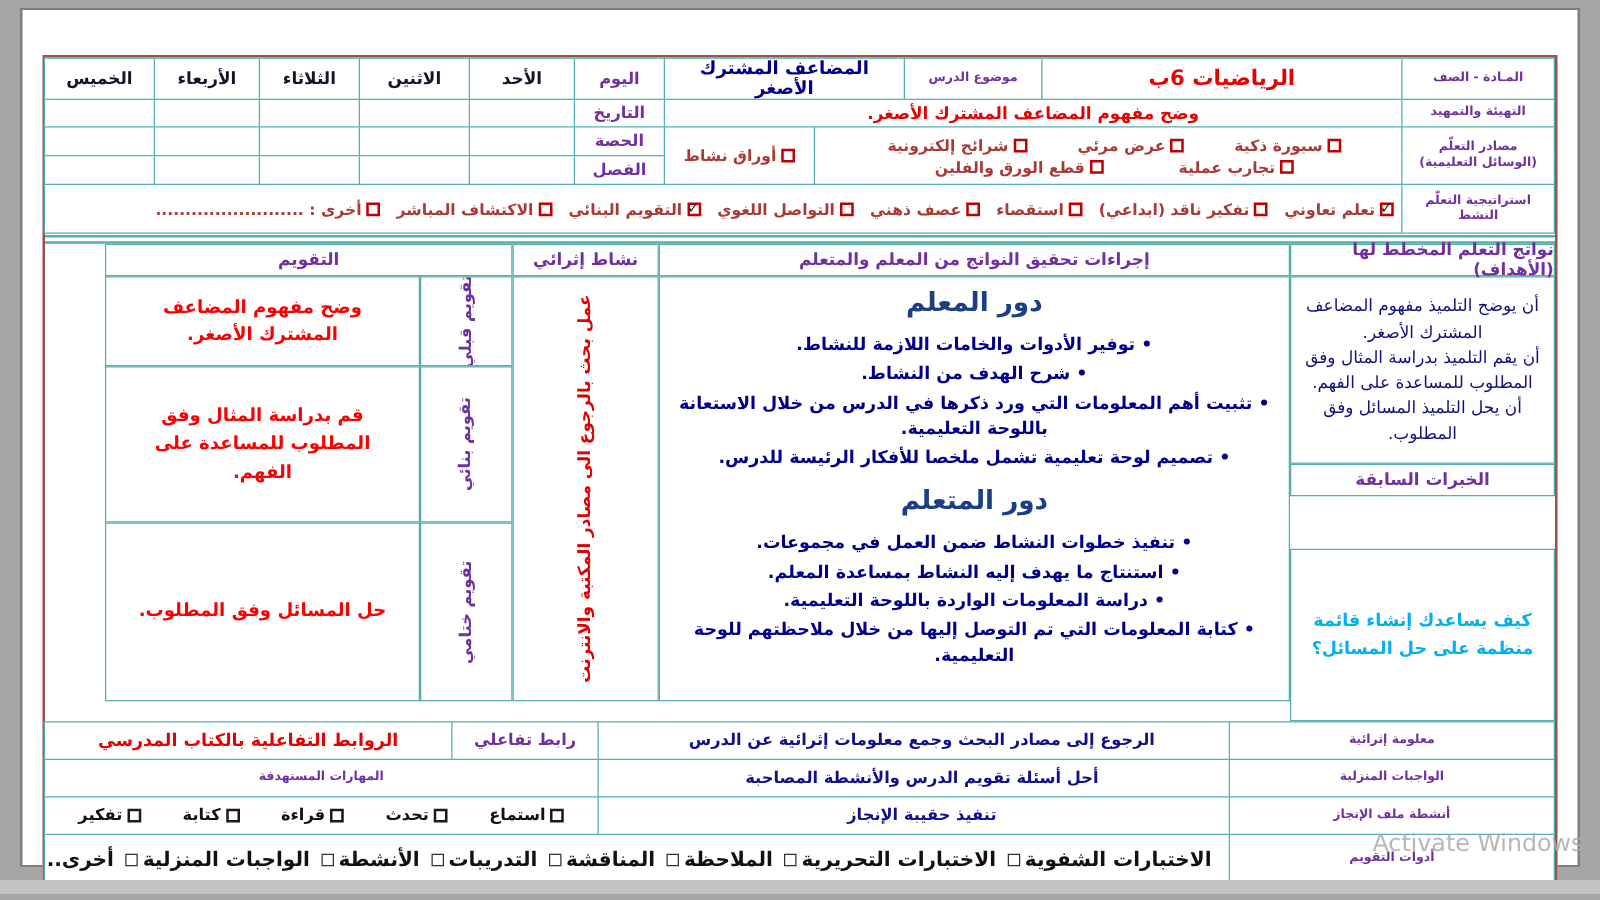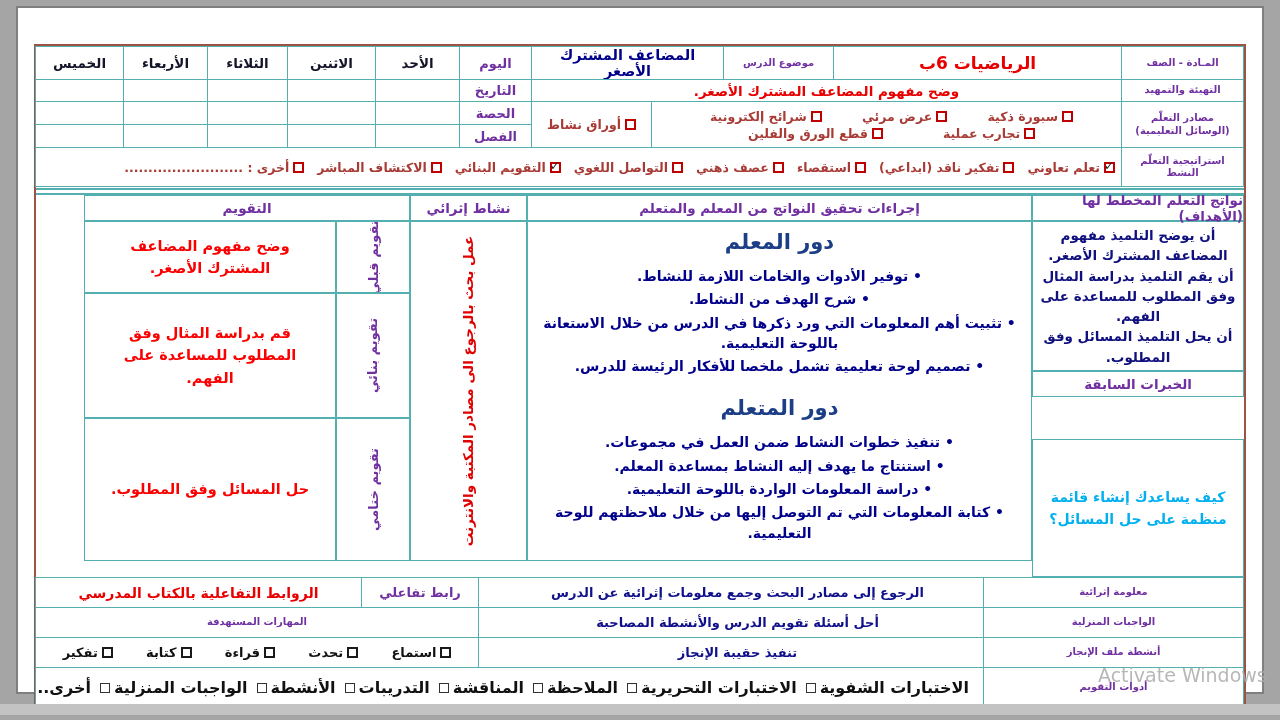--- a/index.html
+++ b/index.html
@@ -54,31 +54,31 @@
   
   .bodygrid { display:flex; align-items:stretch; width:1208px; }
   .bcell { border:1px solid #54b0b0; }
   .col-outcomes { width:212px; flex:none; }
   .col-proc     { width:505px; flex:none; }
   .col-enrich   { width:117px; flex:none; }
   .col-eval     { width:326px; flex:none; }
 
   .bhdr { height:26px; display:flex; align-items:center; justify-content:center;
           color:#7030a0; font-weight:bold; font-size:13.5px; }
-  .goals { height:150px; color:#10107e; font-weight:bold; font-size:13.5px;
+  .goals { height:150px; color:#10107e; font-weight:normal; font-size:13.5px;
            line-height:1.5; display:flex; flex-direction:column; justify-content:center;
            text-align:center; padding:2px 6px; }
   .prior-hdr { height:26px; }
   .question { height:138px; color:#00b0f0; font-weight:bold; font-size:14px;
               display:flex; align-items:center; justify-content:center; text-align:center;
               padding:0 16px; line-height:1.6;margin-top:42px; }
 
   .proc-content { height:340px; padding-top:2px; }
   .role-title { color:#1c3e86; font-weight:bold; font-size:21px; text-align:center; margin:6px 0 12px; }
-  .role-title.t2 { margin-top:20px; }
+  .role-title.t2 { margin-top:12px; }
   .points .line { color:#00008b; font-weight:bold; font-size:14px; text-align:center;
                   line-height:1.45; margin:3px 0; }
   .points .line::before { content:"• "; }
 
   .vcell { display:flex; align-items:center; justify-content:center; overflow:hidden; }
   .vtext { transform:rotate(-90deg); white-space:nowrap; }
   .enrich-v { height:340px; }
   .enrich-v .vtext { color:#e00000; font-weight:bold; font-size:13.5px; }
 
   .eval-row { display:flex; }

